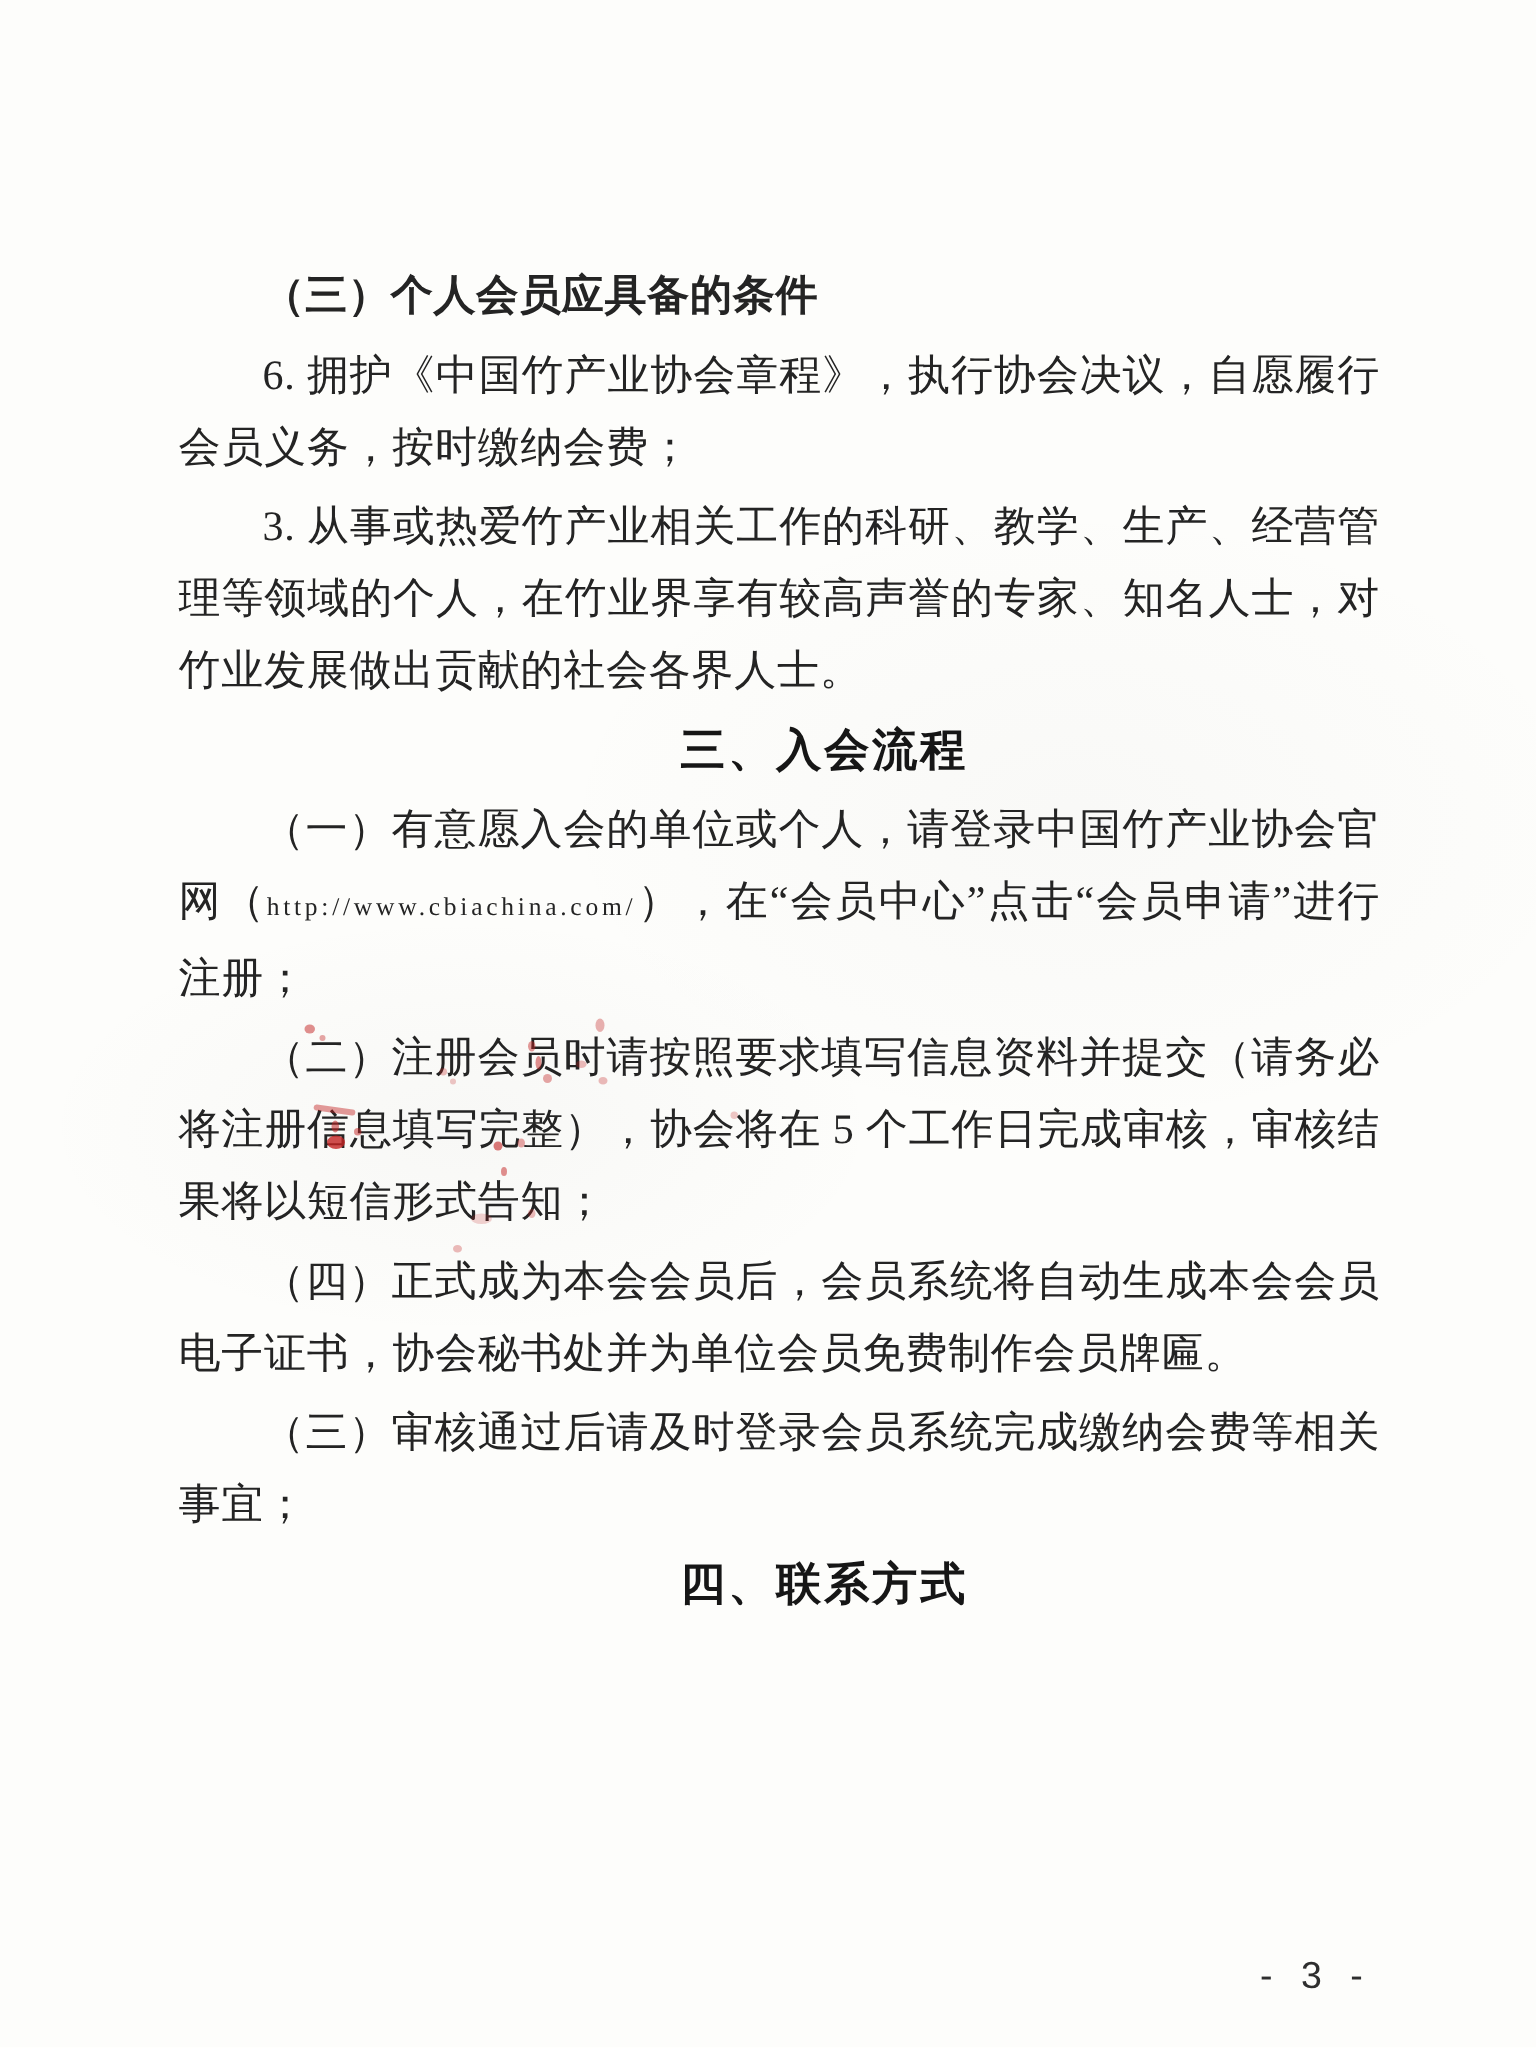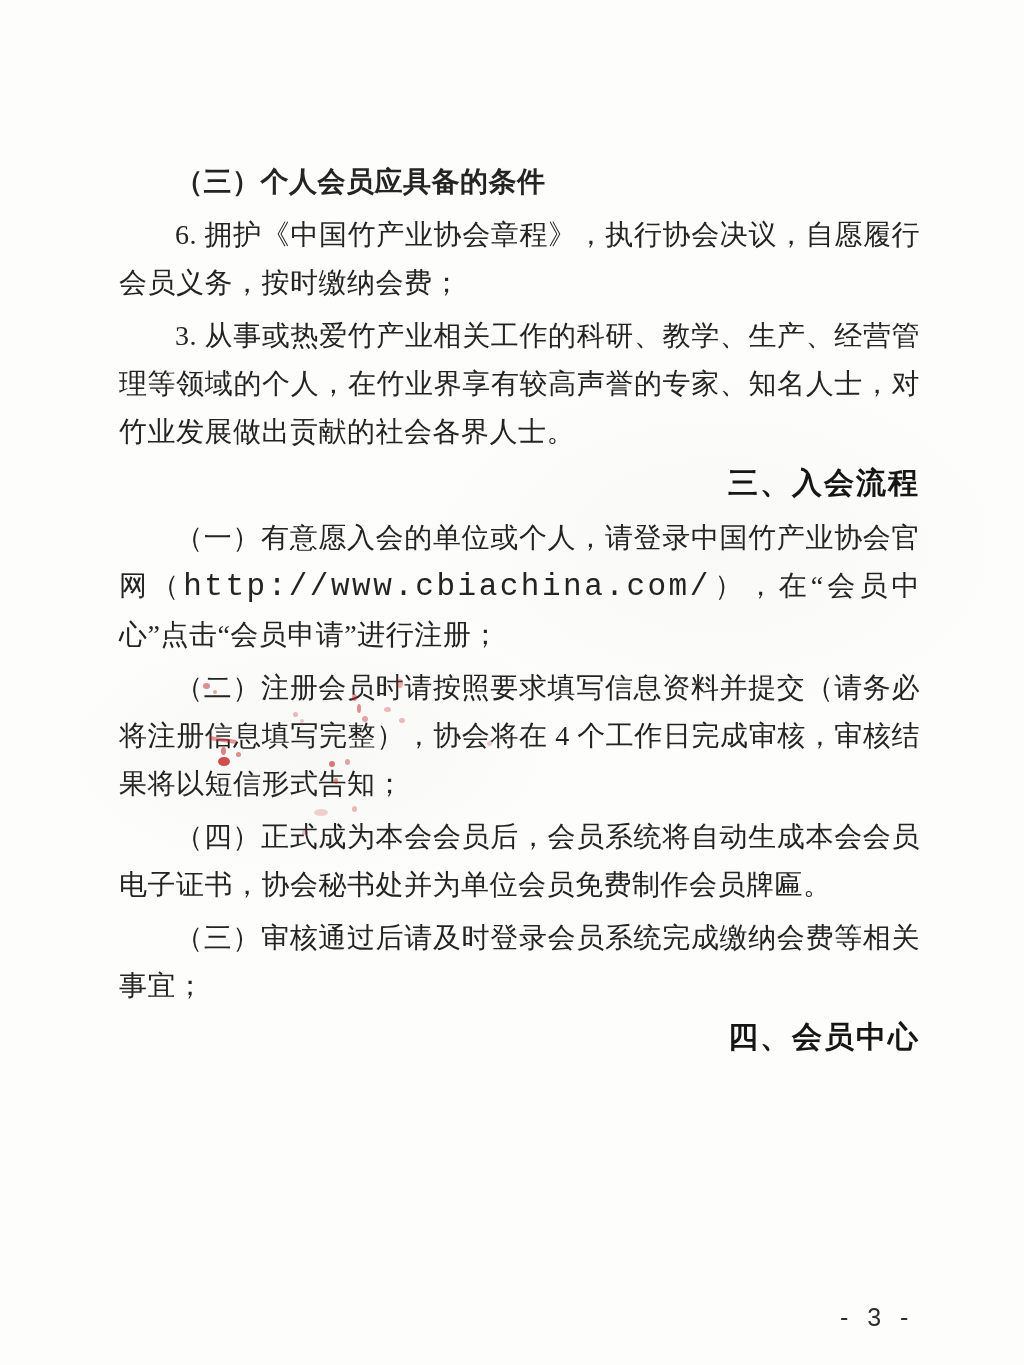--- a/index.html
+++ b/index.html
@@ -22,32 +22,32 @@
   }
   .content{
     position:absolute;
     left:119px;top:150px;width:801px;
     font-size:28px;
     line-height:48px;
     text-align:justify;
     letter-spacing:0.5px;
   }
   .content p{margin:0 0 5px 0;text-indent:2em;}
-  p.subhead{margin-top:8px;font-weight:600;}
+  p.subhead{margin-top:24px;font-weight:600;}
   p.sec-heading{
-    font-family:Liberation Mono, monospace;
+    font-family:Liberation Serif, serif;
     font-weight:700;
     font-size:30px;
     color:var(--heading_ink);
     letter-spacing:2px;
-    text-align:right;
+    text-align:center;
   }
   .url{
-    font-family:Liberation Mono, monospace;
-    font-size:31px;
+    font-family:Liberation Serif, serif;
+    font-size:17px;
     letter-spacing:2.5px;
     white-space:nowrap;
   }
   .page-number{
     position:absolute;
     left:840px;top:1303px;
     font-family:"Liberation Sans","DejaVu Sans",sans-serif;
     font-size:25px;
     letter-spacing:6px;
     color:#2e2e2e;
@@ -70,24 +70,24 @@
 <body>
 
 <div class="page">
 
   <div class="content">
     <p class="subhead">（三）个人会员应具备的条件</p>
     <p>6. 拥护《中国竹产业协会章程》，执行协会决议，自愿履行会员义务，按时缴纳会费；</p>
     <p>3. 从事或热爱竹产业相关工作的科研、教学、生产、经营管理等领域的个人，在竹业界享有较高声誉的专家、知名人士，对竹业发展做出贡献的社会各界人士。</p>
     <p class="sec-heading">三、入会流程</p>
     <p><span>（一）有意愿入会的单位或个人，请登录中国竹产业协会官网（</span><span class="url">http://www.cbiachina.com/</span><span>），在“会员中心”点击“会员申请”进行注册；</span></p>
-    <p>（二）注册会员时请按照要求填写信息资料并提交（请务必将注册信息填写完整），协会将在 4 个工作日完成审核，审核结果将以短信形式告知；</p>
+    <p>（二）注册会员时请按照要求填写信息资料并提交（请务必将注册信息填写完整），协会将在 5 个工作日完成审核，审核结果将以短信形式告知；</p>
     <p>（四）正式成为本会会员后，会员系统将自动生成本会会员电子证书，协会秘书处并为单位会员免费制作会员牌匾。</p>
     <p>（三）审核通过后请及时登录会员系统完成缴纳会费等相关事宜；</p>
-    <p class="sec-heading">四、会员中心</p>
+    <p class="sec-heading">四、联系方式</p>
   </div>
 
   <div class="stains">
     <div class="st" style="left:203px;top:683px;width:7px;height:6px;opacity:.5;"></div>
     <div class="st" style="left:213px;top:690px;width:4px;height:4px;opacity:.4;"></div>
     <div class="st" style="left:293px;top:712px;width:5px;height:5px;opacity:.3;"></div>
     <div class="st" style="left:300px;top:719px;width:4px;height:4px;opacity:.25;"></div>
     <div class="st" style="left:352px;top:694px;width:5px;height:7px;opacity:.45;"></div>
     <div class="st" style="left:357px;top:704px;width:4px;height:9px;opacity:.5;"></div>
     <div class="st" style="left:362px;top:716px;width:6px;height:6px;opacity:.4;"></div>

